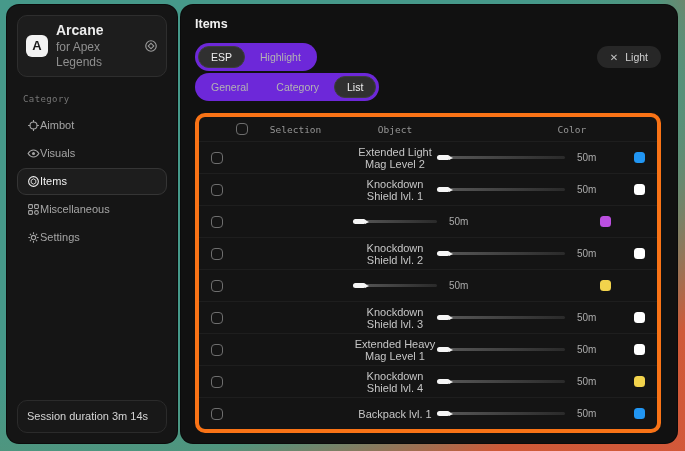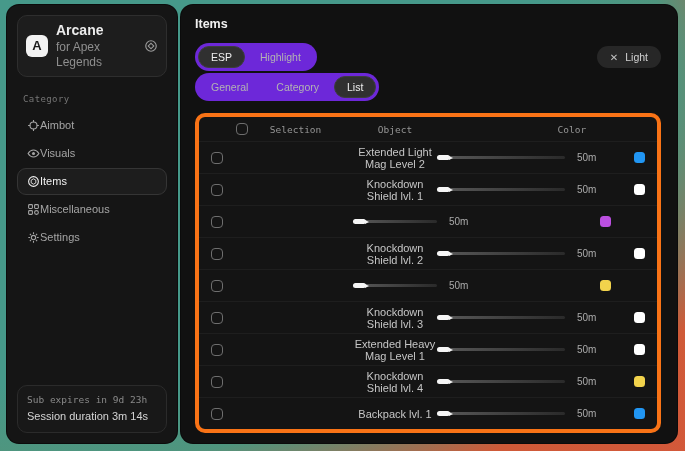--- a/index.html
+++ b/index.html
@@ -173,21 +173,20 @@
       <span class="ic">
         <svg viewBox="0 0 24 24">
             <circle cx="12" cy="12" r="4" fill="none" stroke="currentColor" stroke-width="2"></circle>
             <path d="M12 2.5v3M12 18.5v3M2.5 12h3M18.5 12h3M5.3 5.3l2.1 2.1M16.6 16.6l2.1 2.1M18.7 5.3l-2.1 2.1M7.4 16.6l-2.1 2.1" stroke="currentColor" stroke-width="2"></path>
           </svg>
       </span>
       <span>Settings</span>
     </div>
 
     <div class="sb-footer">
-      <div class="l1">Sub expires in 9d 23h</div>
       <div class="l2">Session duration 3m 14s</div>
     </div>
   </div>
 
   <div class="main">
     <div class="page-title">Items</div>
 
     <div class="toolbar">
       <div class="seg">
         <div class="tab active">ESP</div>

